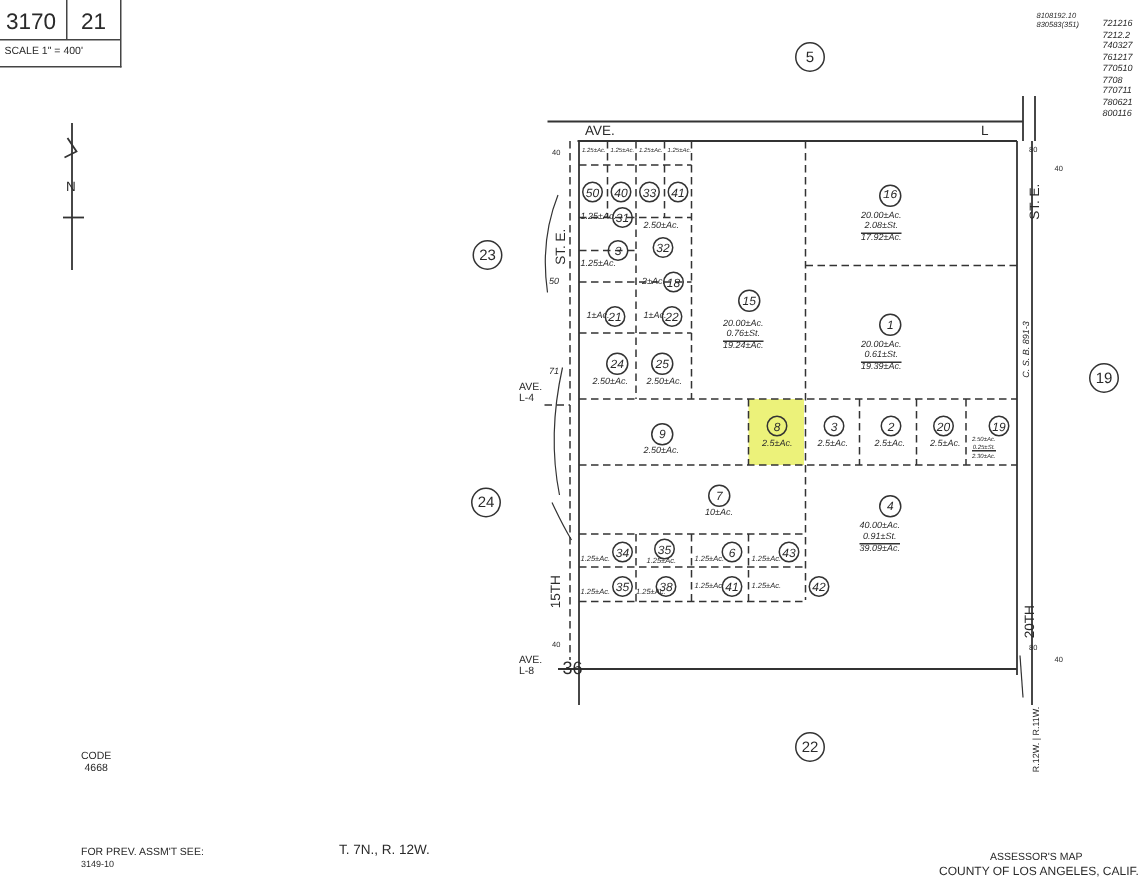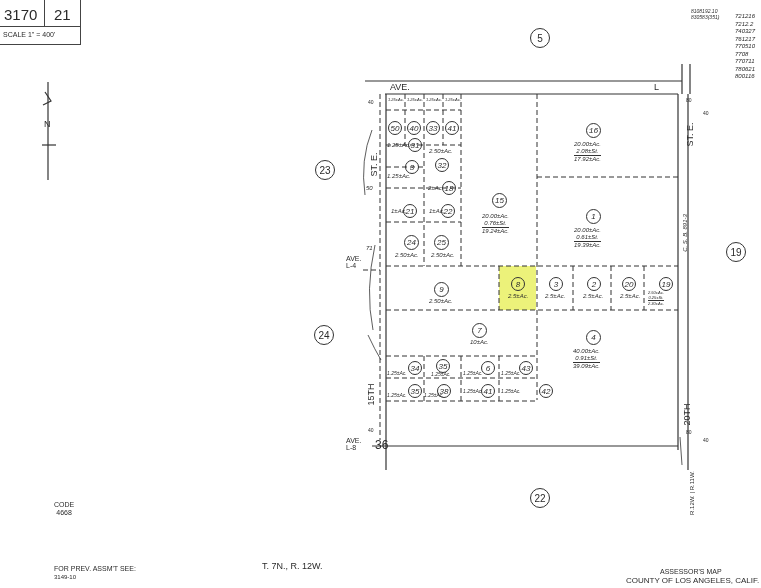--- a/index.html
+++ b/index.html
@@ -227,15 +227,15 @@
 <div class="t acr" style="left:463px;top:389px;font-size:5px;">1.25±Ac.</div>
 <div class="circ" style="left:539px;top:384px;width:12px;height:12px;">42</div>
 <div class="t acr" style="left:501px;top:389px;font-size:5px;">1.25±Ac.</div>
 
 <div class="t" style="left:54px;top:501px;font-size:7px;text-align:center;line-height:8px;">
   <div>CODE</div>
   <div>4668</div>
 </div>
 <div class="t" style="left:54px;top:565px;font-size:7px;">FOR PREV. ASSM'T SEE:</div>
 <div class="t" style="left:54px;top:574px;font-size:6px;">3149-10</div>
-<div class="t" style="left:226px;top:562px;font-size:9px;margin-left:36px;">T. 7N., R. 12W.</div>
+<div class="t" style="left:226px;top:562px;font-size:9px;">T. 7N., R. 12W.</div>
 <div class="t" style="left:660px;top:568px;font-size:7px;">ASSESSOR'S MAP</div>
 <div class="t" style="left:626px;top:577px;font-size:8px;">COUNTY OF LOS ANGELES, CALIF.</div>
 
 </body></html>

